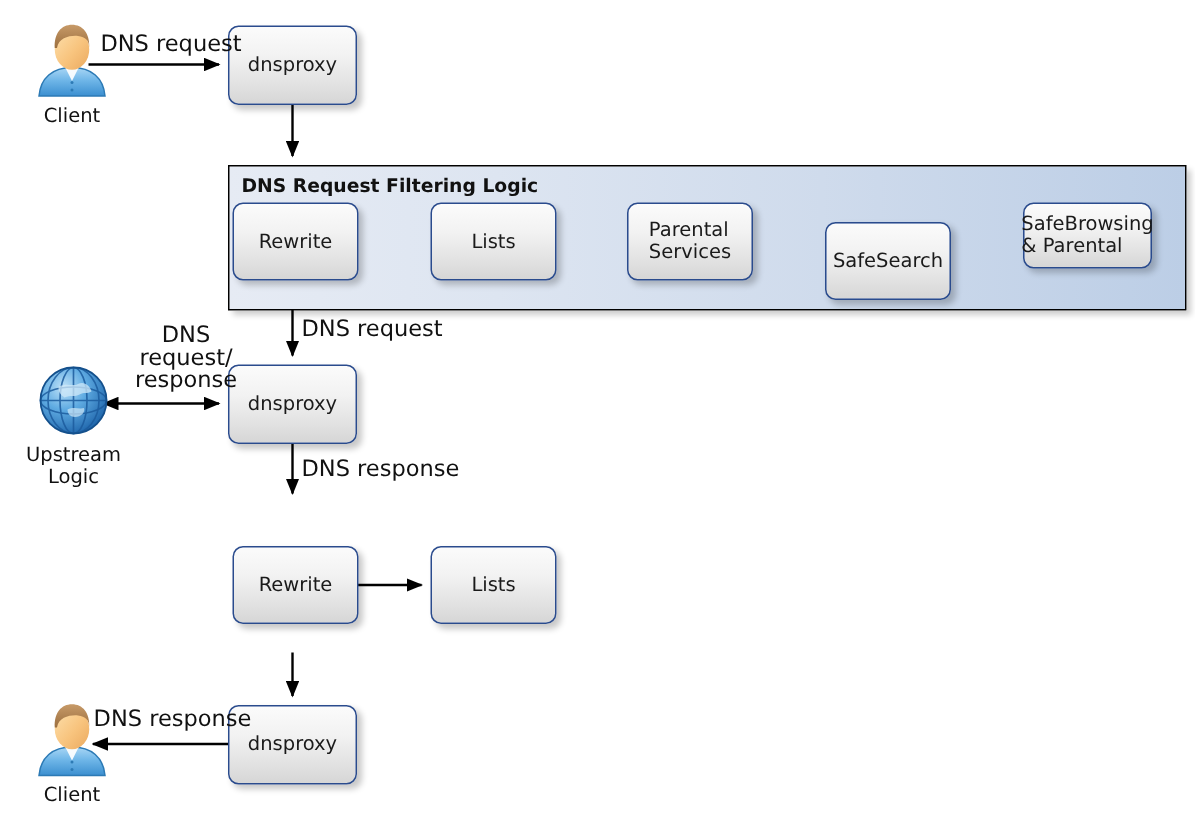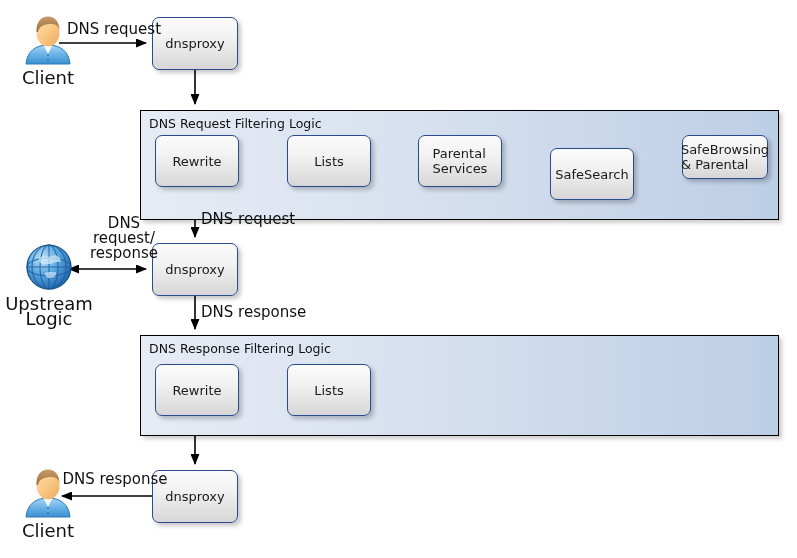--- a/index.html
+++ b/index.html
@@ -71,21 +71,21 @@
     color: #111111;
     white-space: pre-line;
     text-align: center;
     z-index: 6;
   }
   .edge-label.left-al { text-align: left; }
 
   
   .actor-caption {
     position: absolute;
-    font-size: 18px;
+    font-size: 13px;
     line-height: 15px;
     text-align: center;
     color: #111111;
     white-space: pre-line;
     z-index: 6;
   }
 
   
   .icon {
     position: absolute;
@@ -125,27 +125,24 @@
 
       <path d="M238,161 L281,161" marker-end="url(#ah)"></path>
       <path d="M371,161 L412,161" marker-end="url(#ah)"></path>
       <path d="M502,161 L544,161" marker-end="url(#ah)"></path>
       <path d="M634,161 L676,161" marker-end="url(#ah)"></path>
 
       <path d="M238,390 L281,390" marker-end="url(#ah)"></path>
     </g>
   </svg>
 
-  <div class="panel" style="left:140px; top:110px; width:639px; height:110px;">
+  <div class="panel" style="left:152px; top:110px; width:639px; height:97px;font-weight:bold;">
     <span class="panel-title">DNS Request Filtering Logic</span>
   </div>
 
-  <div class="panel" style="left:140px; top:335px; width:639px; height:101px;">
-    <span class="panel-title">DNS Response Filtering Logic</span>
-  </div>
 
   <div class="node" style="left:155px; top:135px; width:84px; height:52px;">
     <span class="node-label">Rewrite</span>
   </div>
   <div class="node" style="left:287px; top:135px; width:84px; height:52px;">
     <span class="node-label">Lists</span>
   </div>
   <div class="node" style="left:418px; top:135px; width:84px; height:52px;">
     <span class="node-label">Parental
 Services</span>

